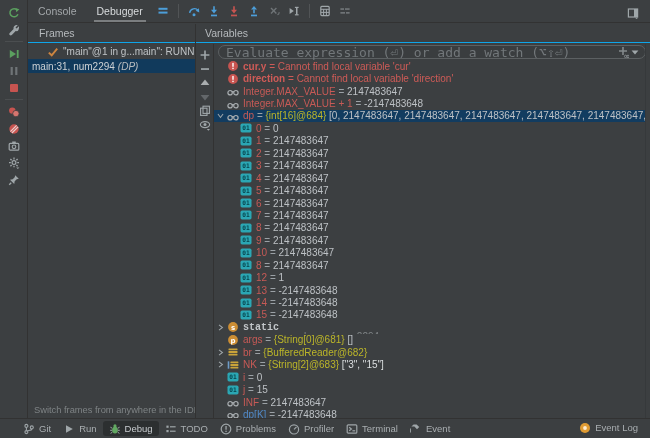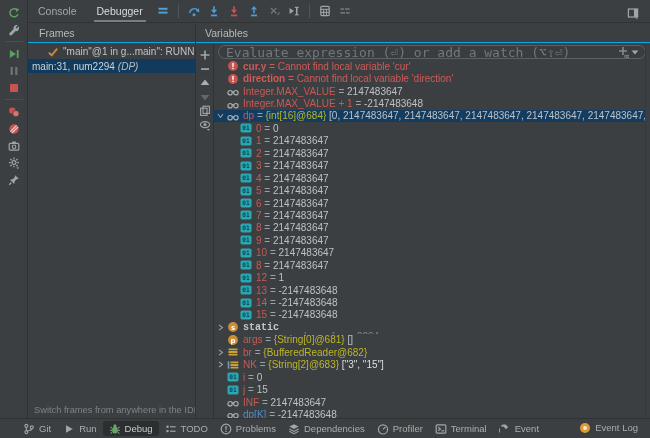--- a/index.html
+++ b/index.html
@@ -564,30 +564,20 @@
             <circle cx="6" cy="6" r="4.8" fill="none" stroke="#9FA6A9" stroke-width="1.2"></circle>
             <rect x="5.4" y="3" width="1.3" height="3.7" fill="#9FA6A9"></rect>
             <rect x="5.4" y="7.7" width="1.3" height="1.3" fill="#9FA6A9"></rect>
           </svg>
         </span>
         <span class="">Problems</span>
       </div>
       <div class="twb">
         <span class="icon12">
           <svg width="12" height="12" viewBox="0 0 12 12">
-            <path d="M6,1.2 L10.6,3.6 6,6 1.4,3.6 z" fill="#9FA6A9"></path>
-            <path d="M1.4,6 L6,8.4 10.6,6" fill="none" stroke="#9FA6A9" stroke-width="1.1"></path>
-            <path d="M1.4,8.3 L6,10.7 10.6,8.3" fill="none" stroke="#9FA6A9" stroke-width="1.1"></path>
-          </svg>
-        </span>
-        <span class="">Dependencies</span>
-      </div>
-      <div class="twb">
-        <span class="icon12">
-          <svg width="12" height="12" viewBox="0 0 12 12">
             <circle cx="6" cy="6.4" r="4.6" fill="none" stroke="#9FA6A9" stroke-width="1.2"></circle>
             <line x1="6" y1="6.4" x2="8.5" y2="3.9" stroke="#9FA6A9" stroke-width="1.3"></line>
           </svg>
         </span>
         <span class="">Profiler</span>
       </div>
       <div class="twb">
         <span class="icon12">
           <svg width="12" height="12" viewBox="0 0 12 12">
             <rect x="1.2" y="1.8" width="9.6" height="8.4" rx="1" fill="none" stroke="#9FA6A9" stroke-width="1.2"></rect>

